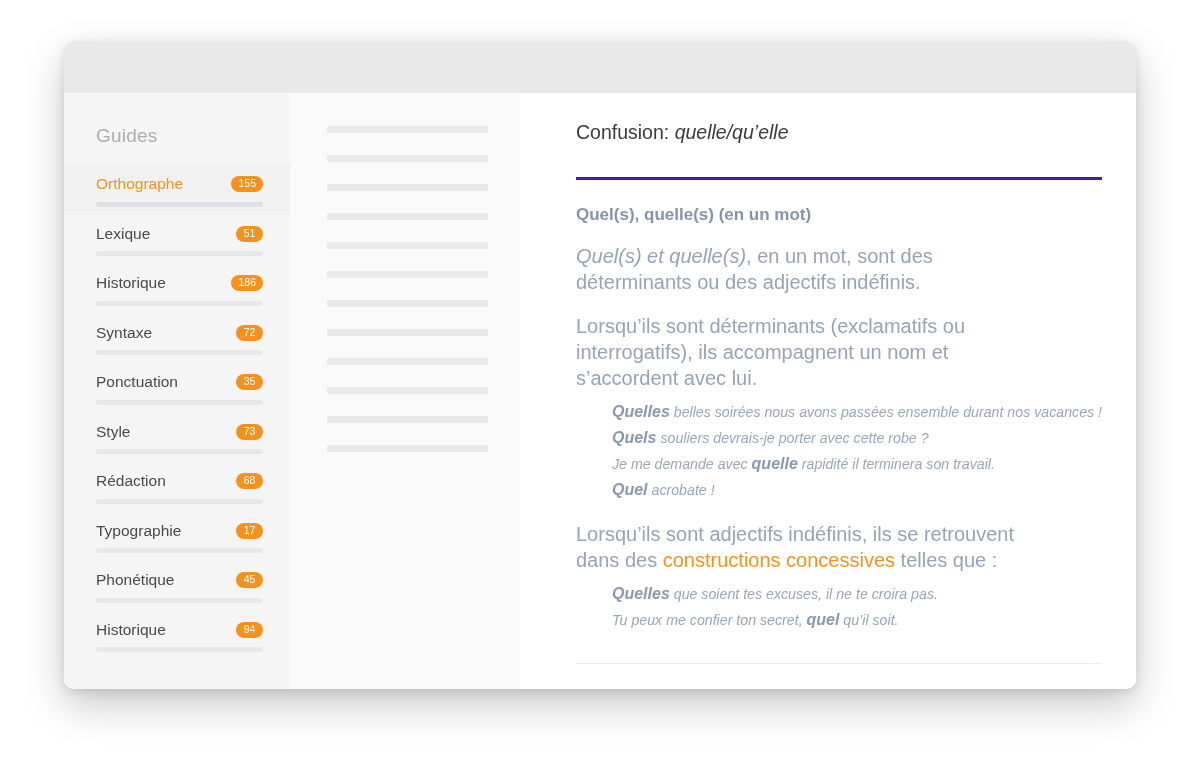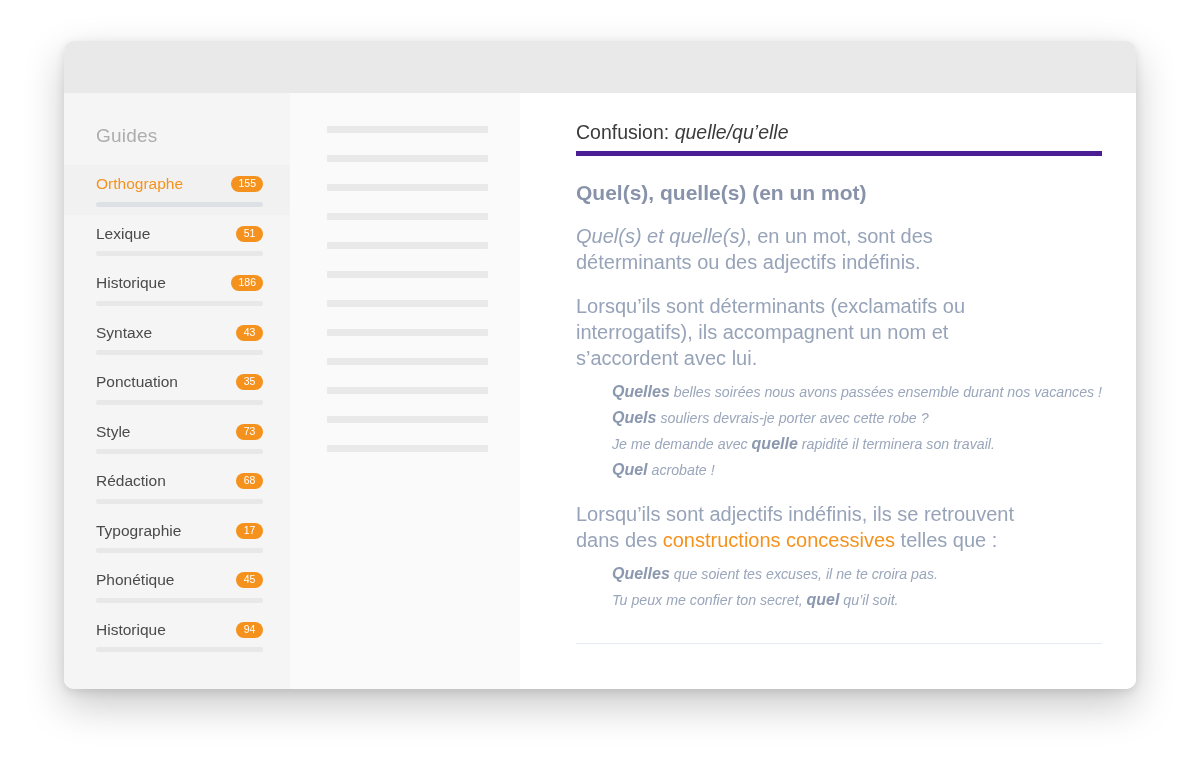--- a/index.html
+++ b/index.html
@@ -157,30 +157,30 @@
     background: #ffffff;
     position: relative;
     padding: 0 46px 0 56px;
   }
   .article-inner {
     padding-top: 28px;
   }
   .article-title {
     font-size: 19.5px;
     color: #3b3b3b;
-    padding-bottom: 7px;
-    border-bottom: 5px solid #4c1d95;
+    padding-bottom: 33px;
+    border-bottom: 3px solid #4c1d95;
     white-space: nowrap;
   }
   .article-title .it {
     font-style: italic;
   }
   .subheading {
     margin-top: 25px;
-    font-size: 21px;
+    font-size: 17px;
     font-weight: bold;
     color: #8893ab;
   }
   .para {
     margin-top: 18px;
     font-size: 20px;
     line-height: 26px;
     color: #97a3b8;
     max-width: 470px;
   }
@@ -245,21 +245,21 @@
             <div class="nav-item">
               <div class="nav-row">
                 <span class="nav-label">Historique</span>
                 <span class="badge">186</span>
               </div>
               <div class="nav-rule"></div>
             </div>
             <div class="nav-item">
               <div class="nav-row">
                 <span class="nav-label">Syntaxe</span>
-                <span class="badge">43</span>
+                <span class="badge">72</span>
               </div>
               <div class="nav-rule"></div>
             </div>
             <div class="nav-item">
               <div class="nav-row">
                 <span class="nav-label">Ponctuation</span>
                 <span class="badge">35</span>
               </div>
               <div class="nav-rule"></div>
             </div>

